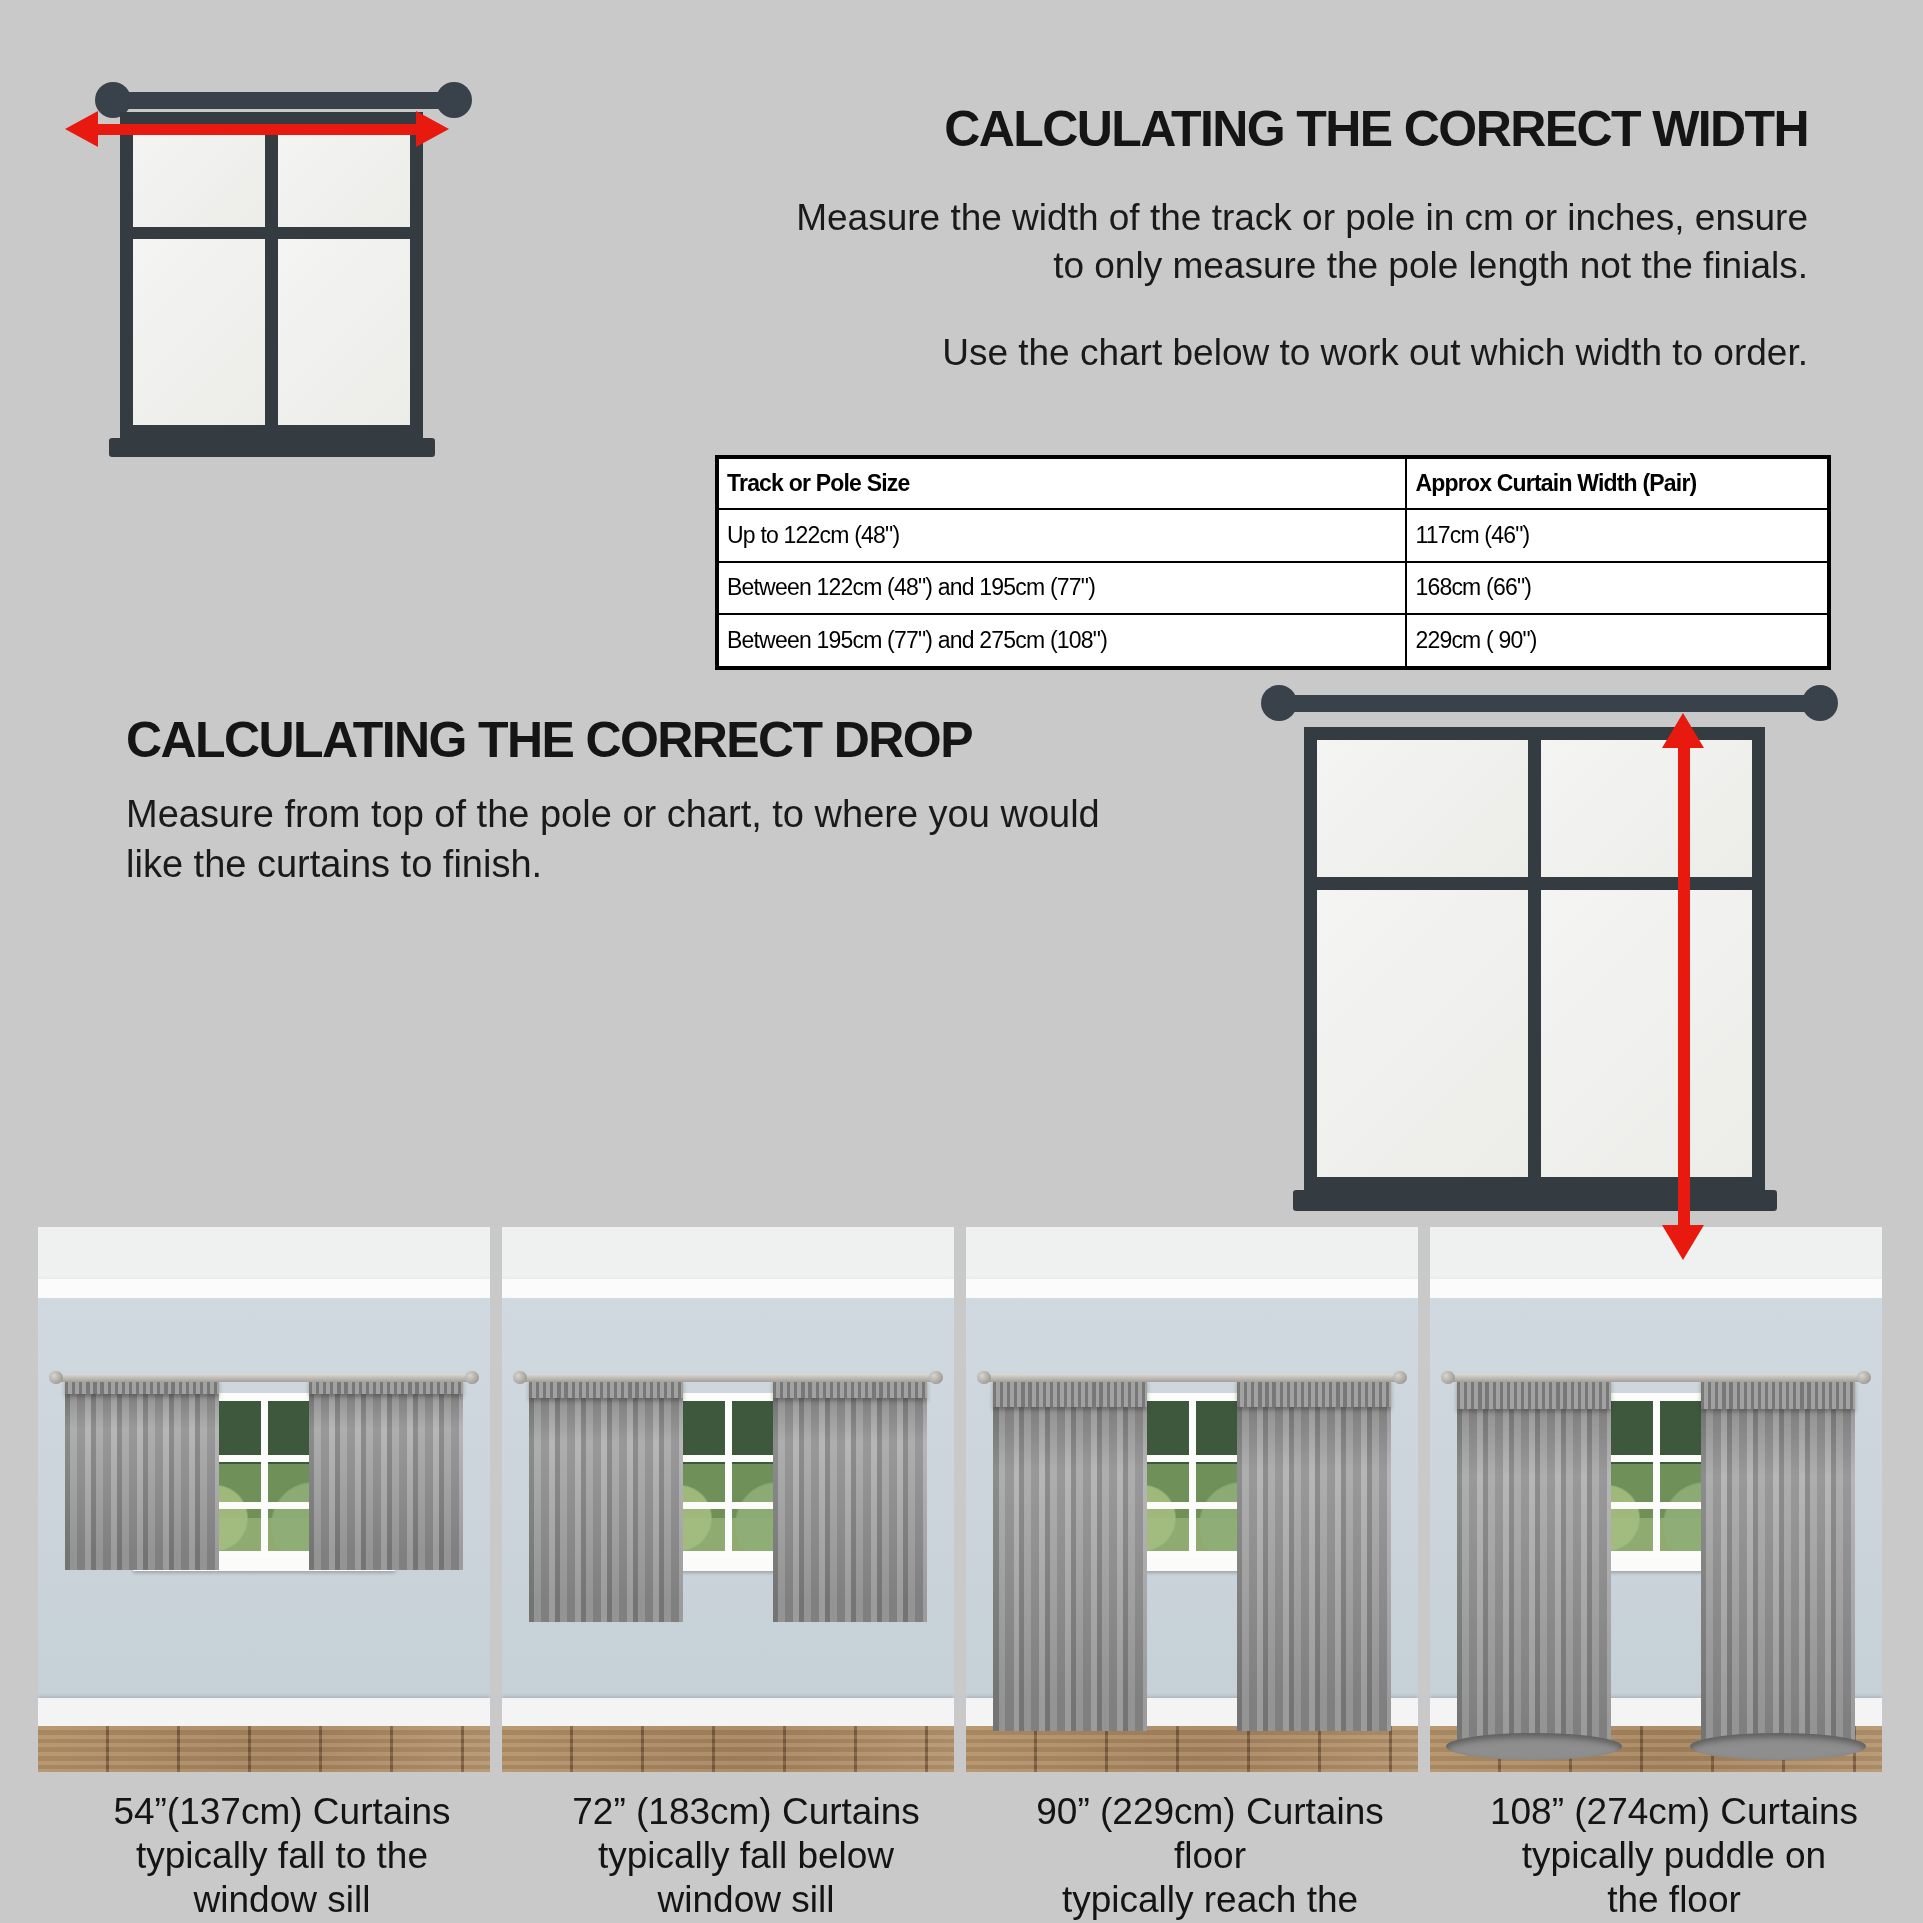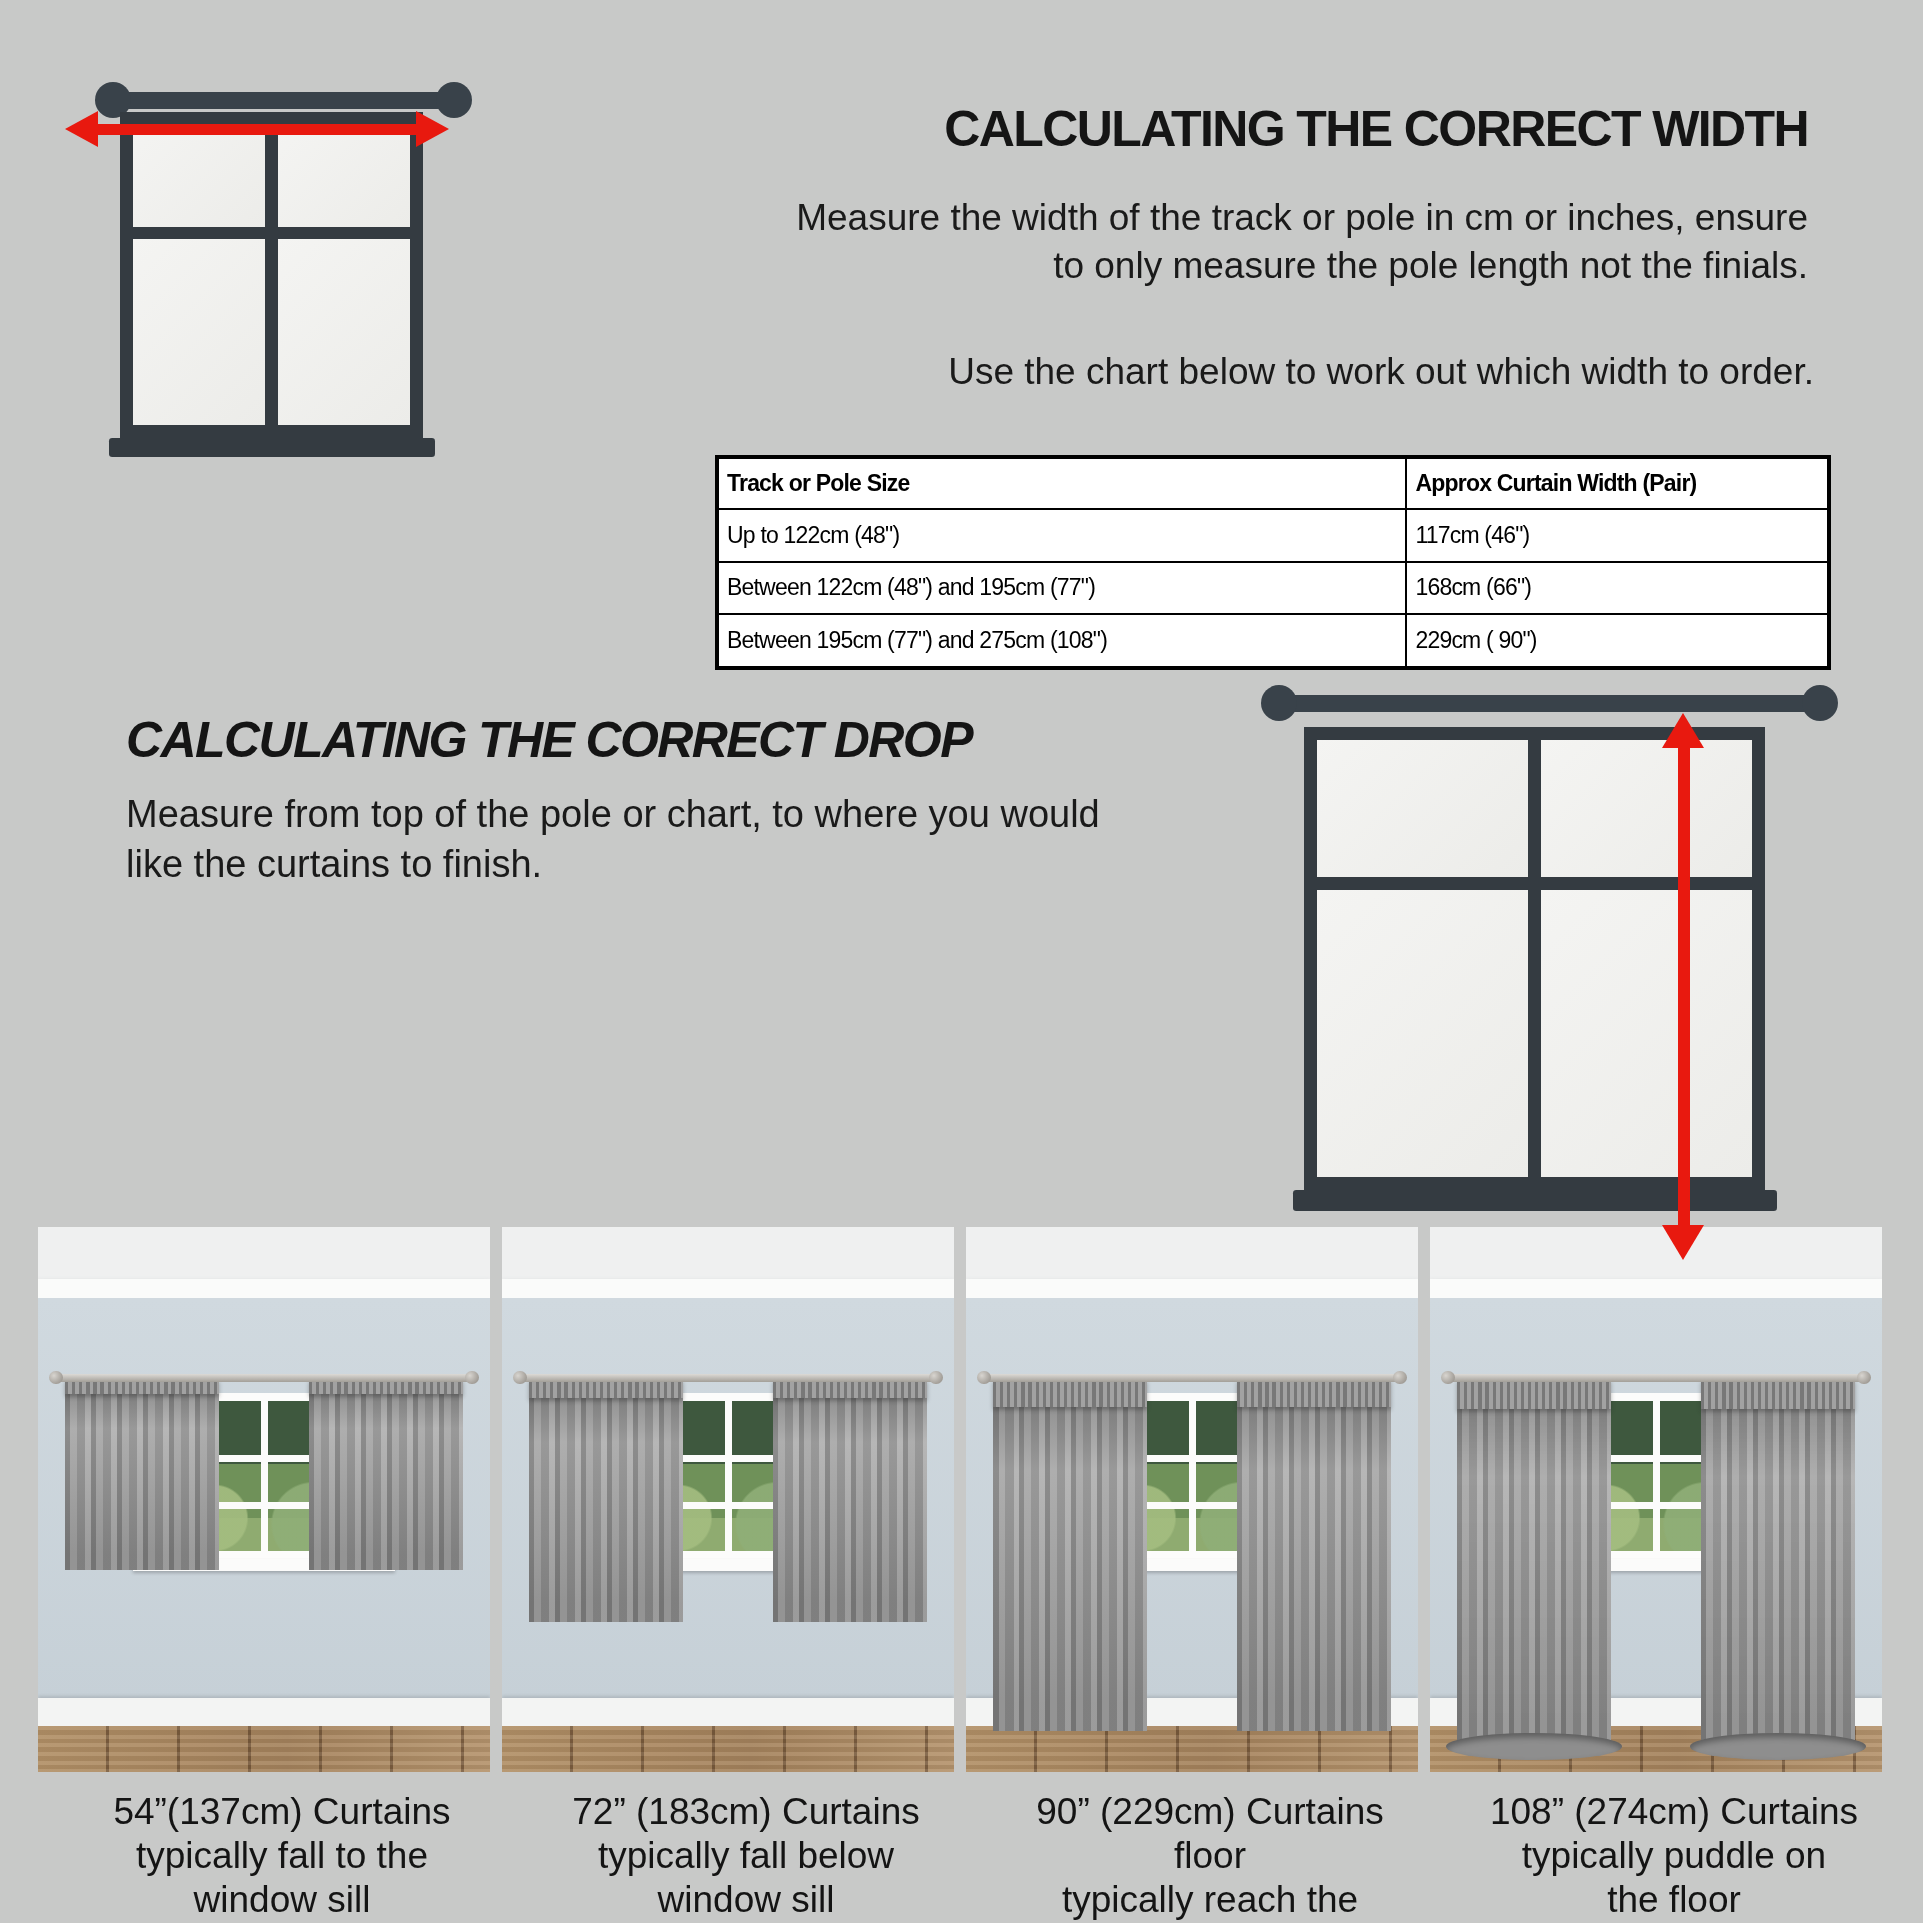--- a/index.html
+++ b/index.html
@@ -27,24 +27,24 @@
   .h-arrow .head.hl{left:0;border-right:33px solid #e8190f;}
   .h-arrow .head.hr{right:0;border-left:33px solid #e8190f;}
   .v-arrow{position:absolute;left:1662px;top:713px;width:43px;height:547px;z-index:6;}
   .v-arrow .shaft{position:absolute;top:24px;bottom:24px;left:16px;width:12px;background:#e8190f;}
   .v-arrow .head{position:absolute;width:0;height:0;border-left:21.3px solid transparent;border-right:21.3px solid transparent;}
   .v-arrow .head.ht{top:0;border-bottom:35px solid #e8190f;}
   .v-arrow .head.hb{bottom:0;border-top:35px solid #e8190f;}
   
   .h1{position:absolute;font-size:50px;font-weight:bold;letter-spacing:-1.6px;white-space:nowrap;}
   .h1.width{top:100px;right:115px;}
-  .h1.drop{top:711px;left:126px;font-style:italic;}
+  .h1.drop{top:711px;left:126px;}
   .para{position:absolute;font-size:37px;line-height:48px;color:#1a1a1a;}
   .para.width-p1{top:194px;right:115px;text-align:right;}
-  .para.width-p2{top:329px;right:109px;text-align:right;margin-top:19px;}
+  .para.width-p2{top:329px;right:115px;text-align:right;}
   .para.drop-p1{top:789px;left:126px;line-height:50px;font-size:38px;}
   .sizes{position:absolute;left:126px;top:942px;font-size:38px;line-height:51px;color:#1a1a1a;}
   
   table.size{position:absolute;left:715px;top:455px;width:1116px;border-collapse:collapse;background:#fff;border:4.7px solid #000;font-size:23px;letter-spacing:-0.8px;color:#000;}
   table.size th,table.size td{border:2.4px solid #000;text-align:left;padding:3.2px 8px;white-space:nowrap;}
   table.size th{font-weight:bold;height:43px;}
   table.size td{height:44px;font-weight:normal;}
   table.size .c1{width:62%;} table.size .c2{width:38%;}
   
   .photos{position:absolute;left:38px;top:1227px;display:flex;gap:12px;}

